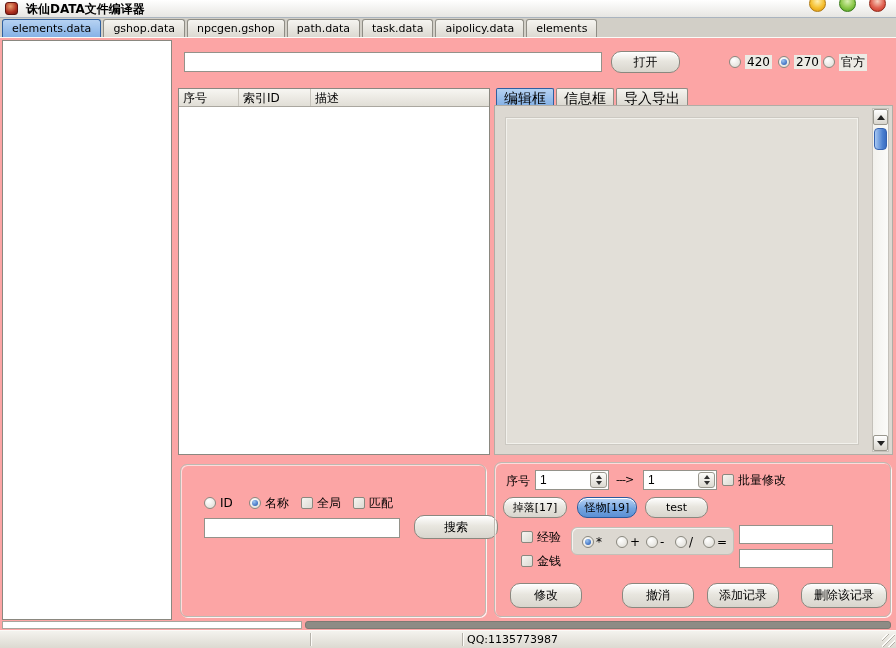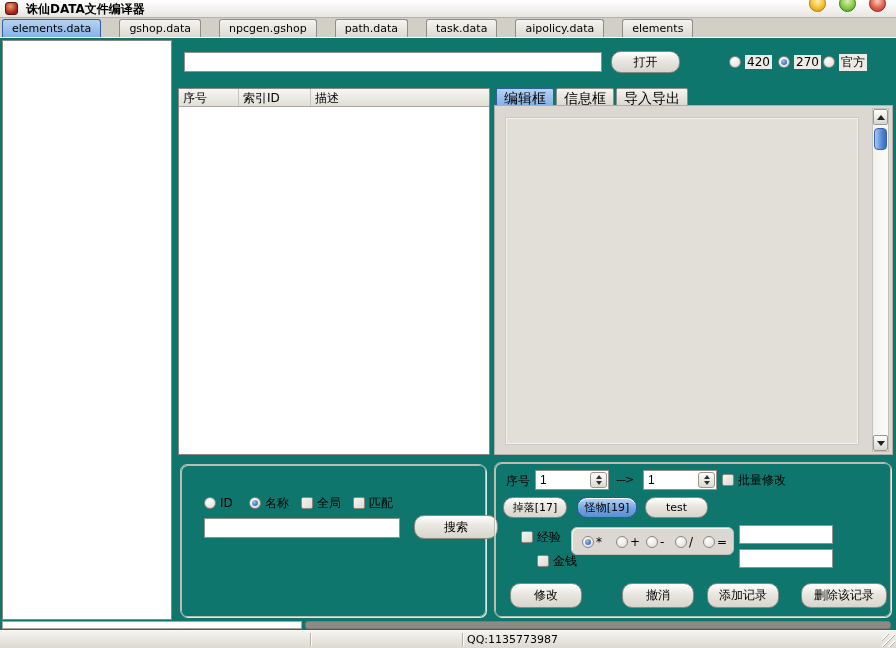--- a/index.html
+++ b/index.html
@@ -14,27 +14,27 @@
     background:radial-gradient(circle at 40% 30%, #e8a070, #b03020 60%, #701810); border:1px solid #601410; }
   #win-title { position:absolute; left:26px; top:1px; font-weight:bold; font-size:12px; }
   .orb { position:absolute; top:-5px; width:17px; height:17px; border-radius:50%; }
   #orb-min { left:809px; background:radial-gradient(circle at 50% 35%, #fff0b0, #f5c030 55%, #d89010); border:1px solid #b07a10; }
   #orb-max { left:839px; background:radial-gradient(circle at 50% 35%, #d8f0b0, #8cc84a 55%, #4a9a20); border:1px solid #3a7a18; }
   #orb-close { left:869px; background:radial-gradient(circle at 50% 35%, #f8d0c0, #e06050 55%, #c03020); border:1px solid #902818; }
 
   
   #tabstrip { position:absolute; left:0; top:18px; width:896px; height:20px;
     background:#d2cfc7; border-bottom:1px solid #fbfaf7; display:flex; align-items:flex-end; padding-left:2px; }
-  .ftab { height:18px; padding:2px 9px 1px; margin-right:18px; font-size:11px; white-space:nowrap;
+  .ftab { height:18px; padding:2px 9px 1px; margin-right:2px; font-size:11px; white-space:nowrap;
     background:linear-gradient(#f5f4f0,#dcd9d1); border:1px solid #8f8d85; border-bottom:none;
     border-radius:3px 3px 0 0; cursor:default; }
   .ftab.selected { background:linear-gradient(#b6d2f2,#86b2e6); border-color:#30609f; }
 
   
-  #main { position:absolute; left:0; top:38px; width:896px; height:592px; background:#0f766e;text-decoration:underline; }
+  #main { position:absolute; left:0; top:38px; width:896px; height:592px; background:#fca5a5;text-decoration:underline; }
 
   #left-list { position:absolute; left:2px; top:2px; width:170px; height:580px;
     background:#fff; border:1px solid #8a8880; }
 
   #path-input { position:absolute; left:184px; top:14px; width:418px; height:20px;
     background:#fff; border:1px solid #94928a; font-size:12px; padding:0 3px; }
 
   .btn { border:1px solid #8a887f; border-radius:10px; color:#000; font-size:12px;
     background:linear-gradient(#ffffff,#e8e6df 45%,#d8d5cd); box-shadow:inset 0 1px 0 #fff;
     display:flex; align-items:center; justify-content:center; cursor:default; white-space:nowrap; }
@@ -250,21 +250,21 @@
     </div>
 
     <div class="btn catbtn" style="left:8px; width:64px;  top:34px;">掉落[17]</div>
     <div class="btn catbtn active" style="left:82px; width:60px; top:34px;">怪物[19]</div>
     <div class="btn catbtn" style="left:150px; width:63px; top:34px;">test</div>
 
     <div class="ctl" style="left:26px; top:66px;">
       <span class="chk"></span>
       <span class="ctl-lbl">经验</span>
     </div>
-    <div class="ctl" style="left:26px; top:90px;margin-left:16px;">
+    <div class="ctl" style="left:26px; top:90px;">
       <span class="chk"></span>
       <span class="ctl-lbl">金钱</span>
     </div>
 
     <div id="opbox">
       <div class="opitem" style="left:10px;">
         <span class="radio sel"></span>
         <span class="op-lbl">*</span>
       </div>
       <div class="opitem" style="left:44px;">

